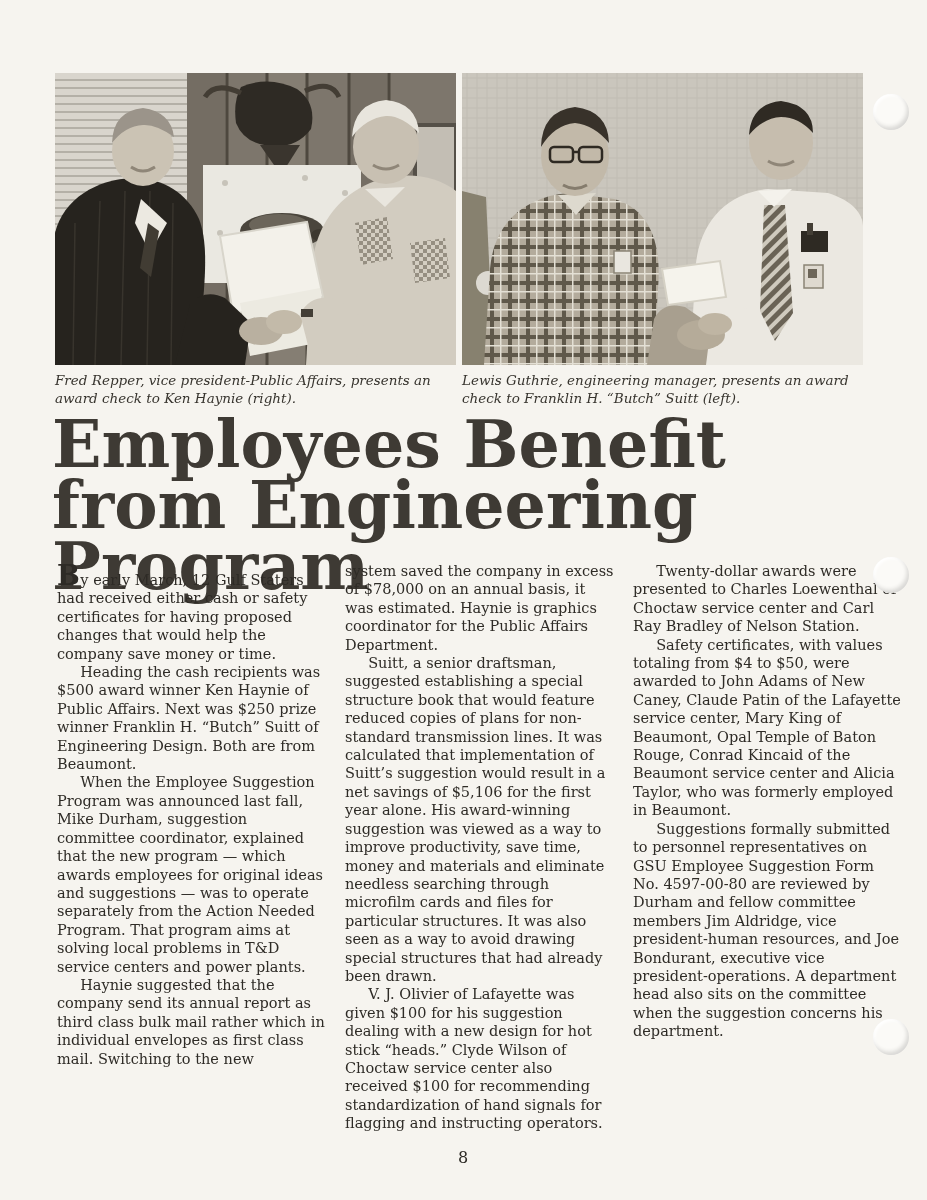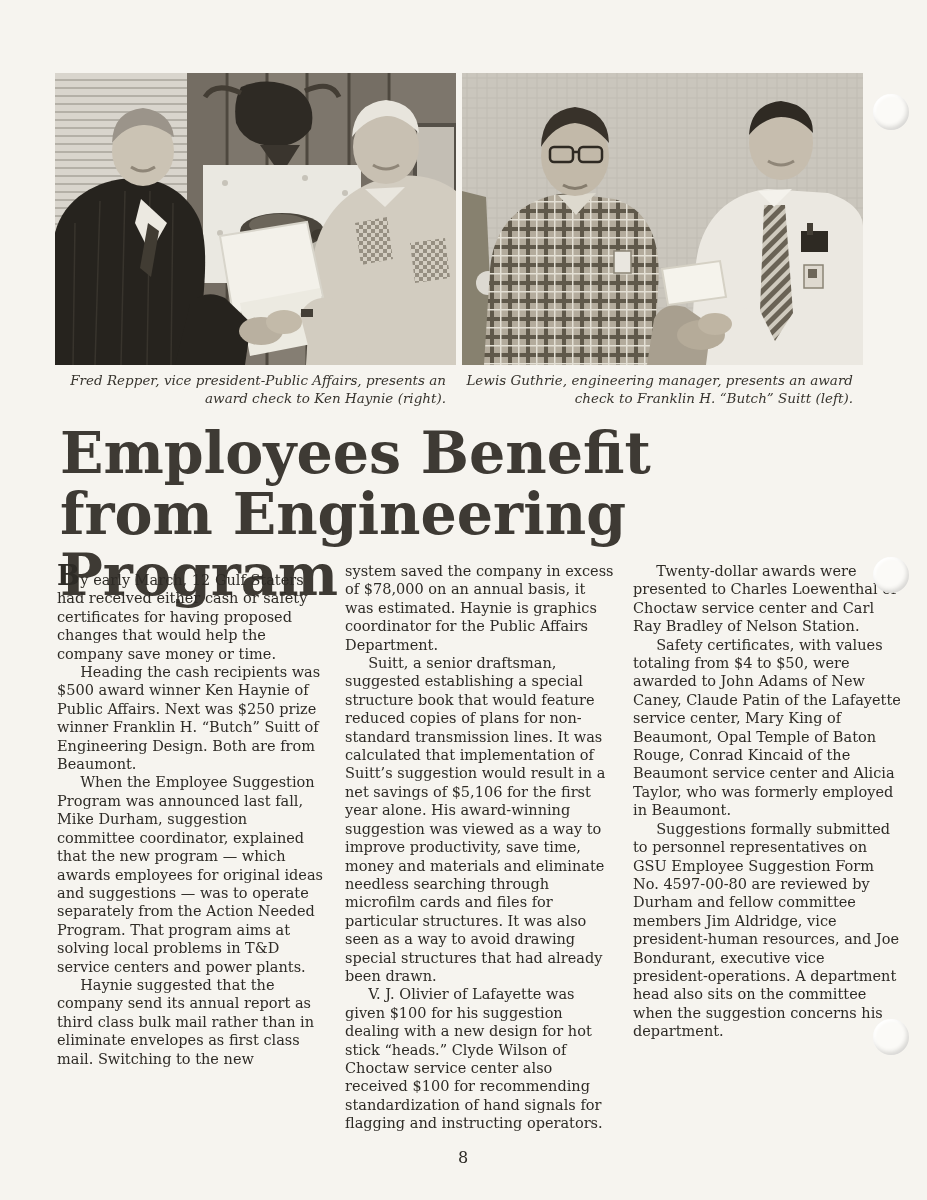--- a/index.html
+++ b/index.html
@@ -8,37 +8,37 @@
     width:927px; height:1200px;
     margin:0 auto;
     background:#f6f4ef;
     overflow:hidden;
     font-family:"DejaVu Serif", serif;
     color:#2d2a25;
   }
 
   
   .photo-row { position:absolute; top:73px; left:55px; width:812px; display:flex; gap:10px; }
-  .photo-block { margin:0; width:397px;text-align:right; }
+  .photo-block { margin:0; width:397px; }
   .photo { width:401px; height:292px; overflow:hidden; background:#9a948a; }
   .photo svg { display:block; }
   .photo-caption {
     margin-top:7px;
     font-style:italic;
     font-size:13.5px;
     line-height:17.5px;
     color:#37342e;
     padding-right:6px;
   }
 
   
   .headline {
     position:absolute; left:52px; top:414px;
-    margin:8px;
-    font-size:57px; line-height:61px;
+    margin:0;
+    font-size:65px; line-height:61px;
     font-weight:bold;
     letter-spacing:0px;
     color:#3e3a34;
   }
 
   
   .columns {
     position:absolute; left:57px; top:562px; width:846px;
     display:flex; gap:18px;
   }
@@ -223,21 +223,21 @@
     <span>Employees Benefit</span><br>
     <span>from Engineering Program</span>
   </h1>
 
   <div class="columns">
 
     <div class="col">
       <p><span class="dropcap">B</span><span>y early March, 12 Gulf Staters had received either cash or safety certificates for having proposed changes that would help the company save money or time.</span></p>
       <p class="indent">Heading the cash recipients was $500 award winner Ken Haynie of Public Affairs. Next was $250 prize winner Franklin H. “Butch” Suitt of Engineering Design. Both are from Beaumont.</p>
       <p class="indent">When the Employee Suggestion Program was announced last fall, Mike Durham, suggestion committee coordinator, explained that the new program — which awards employees for original ideas and suggestions — was to operate separately from the Action Needed Program. That program aims at solving local problems in T&amp;D service centers and power plants.</p>
-      <p class="indent">Haynie suggested that the company send its annual report as third class bulk mail rather than in eliminate envelopes as first class mail. Switching to the new</p>
+      <p class="indent">Haynie suggested that the company send its annual report as third class bulk mail rather which in individual envelopes as first class mail. Switching to the new</p>
     </div>
 
     <div class="col">
       <p>system saved the company in excess of $78,000 on an annual basis, it was estimated. Haynie is graphics coordinator for the Public Affairs Department.</p>
       <p class="indent">Suitt, a senior draftsman, suggested establishing a special structure book that would feature reduced copies of plans for non-standard transmission lines. It was calculated that implementation of Suitt’s suggestion would result in a net savings of $5,106 for the first year alone. His award-winning suggestion was viewed as a way to improve productivity, save time, money and materials and eliminate needless searching through microfilm cards and files for particular structures. It was also seen as a way to avoid drawing special structures that had already been drawn.</p>
       <p class="indent">V. J. Olivier of Lafayette was given $100 for his suggestion dealing with a new design for hot stick “heads.” Clyde Wilson of Choctaw service center also received $100 for recommending standardization of hand signals for flagging and instructing operators.</p>
     </div>
 
     <div class="col">
       <p class="indent">Twenty-dollar awards were presented to Charles Loewenthal of Choctaw service center and Carl Ray Bradley of Nelson Station.</p>

